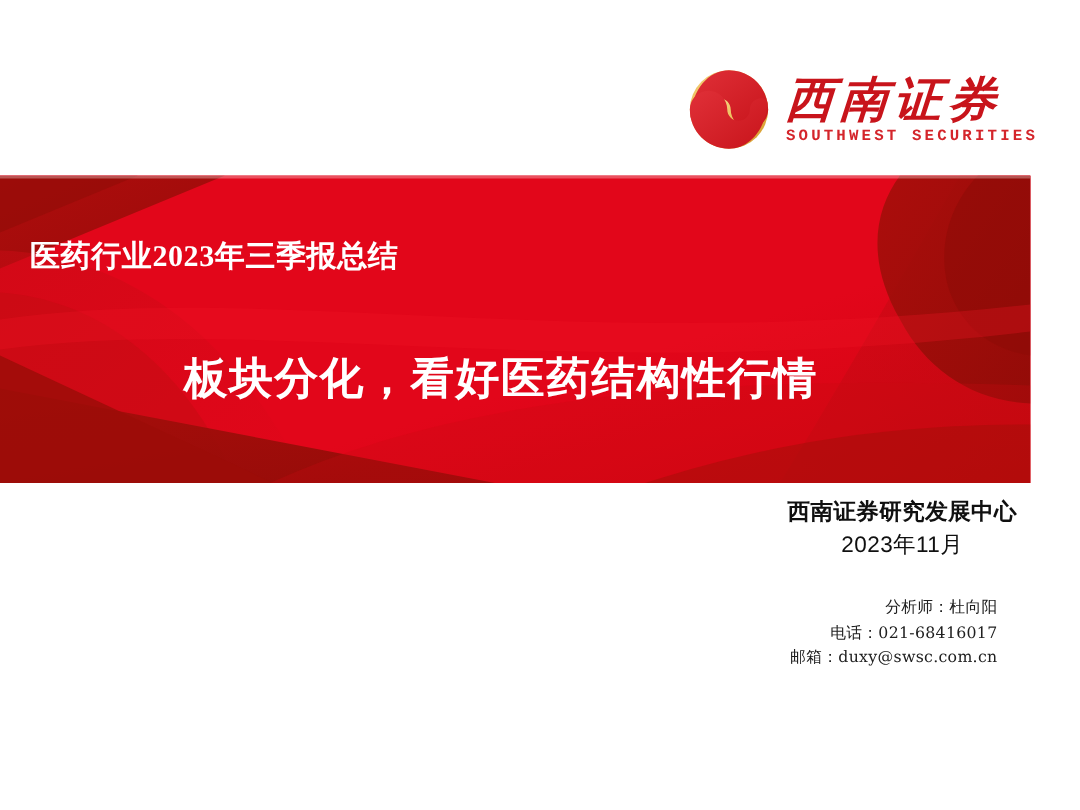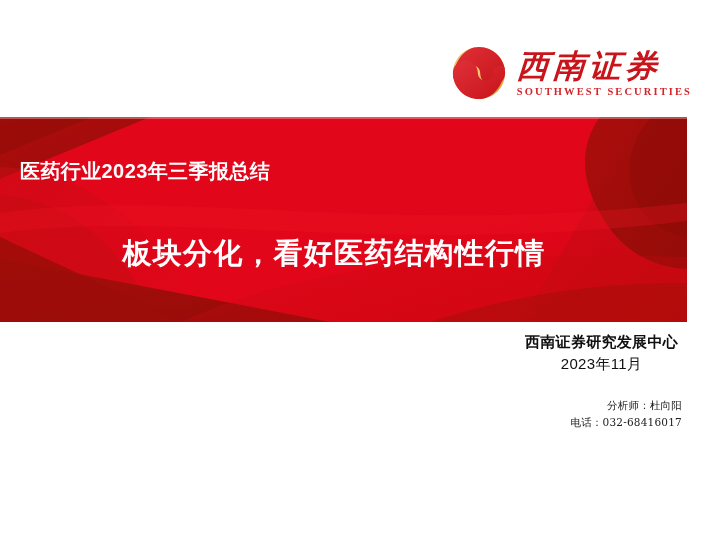--- a/index.html
+++ b/index.html
@@ -52,21 +52,21 @@
     font-size: 32px;
     line-height: 36px;
     font-weight: 700;
     color: #C8141B;
     letter-spacing: 4px;
     white-space: nowrap;
     font-style: italic;
     transform: skewX(-4deg);
   }
   .logo-en {
-    font-family: Liberation Serif, serif;
+    font-family: Liberation Mono, monospace;
     font-size: 10.5px;
     line-height: 13px;
     font-weight: 700;
     color: #D4252B;
     letter-spacing: 2.1px;
     white-space: nowrap;
     margin-top: 1px;
   }
 
   
@@ -93,21 +93,21 @@
     width: 687px;
     height: 2px;
     background: rgba(255,255,255,0.30);
     pointer-events: none;
   }
 
   .banner-subtitle {
     position: absolute;
     left: 20px;
     top: 41px;
-    font-family: Liberation Sans, sans-serif;
+    font-family: Liberation Serif, serif;
     font-size: 20px;
     line-height: 26px;
     font-weight: 700;
     color: #ffffff;
     letter-spacing: 0.4px;
     white-space: nowrap;
   }
   .banner-title {
     position: absolute;
     left: 0;
@@ -145,21 +145,21 @@
     font-size: 15px;
     line-height: 22px;
     font-weight: 400;
     letter-spacing: 0.3px;
     white-space: nowrap;
   }
 
   
   .analyst {
     position: absolute;
-    right: 38px;
+    right: 55px;
     top: 397px;
     text-align: right;
     font-family: "DejaVu Serif", "Liberation Serif", serif;
     color: #202020;
   }
   .analyst div {
     font-size: 10.5px;
     line-height: 16.5px;
     letter-spacing: 0.2px;
     white-space: nowrap;
@@ -244,16 +244,17 @@
     <div class="banner-title">板块分化，看好医药结构性行情</div>
   </div>
 
   <div class="institution">
     <div class="org">西南证券研究发展中心</div>
     <div class="date">2023年11月</div>
   </div>
 
   <div class="analyst">
     <div>分析师：杜向阳</div>
-    <div>电话：032-68416017</div>
+    <div>电话：021-68416017</div>
+    <div>邮箱：duxy@swsc.com.cn</div>
   </div>
 
 </div>
 
 </body></html>

